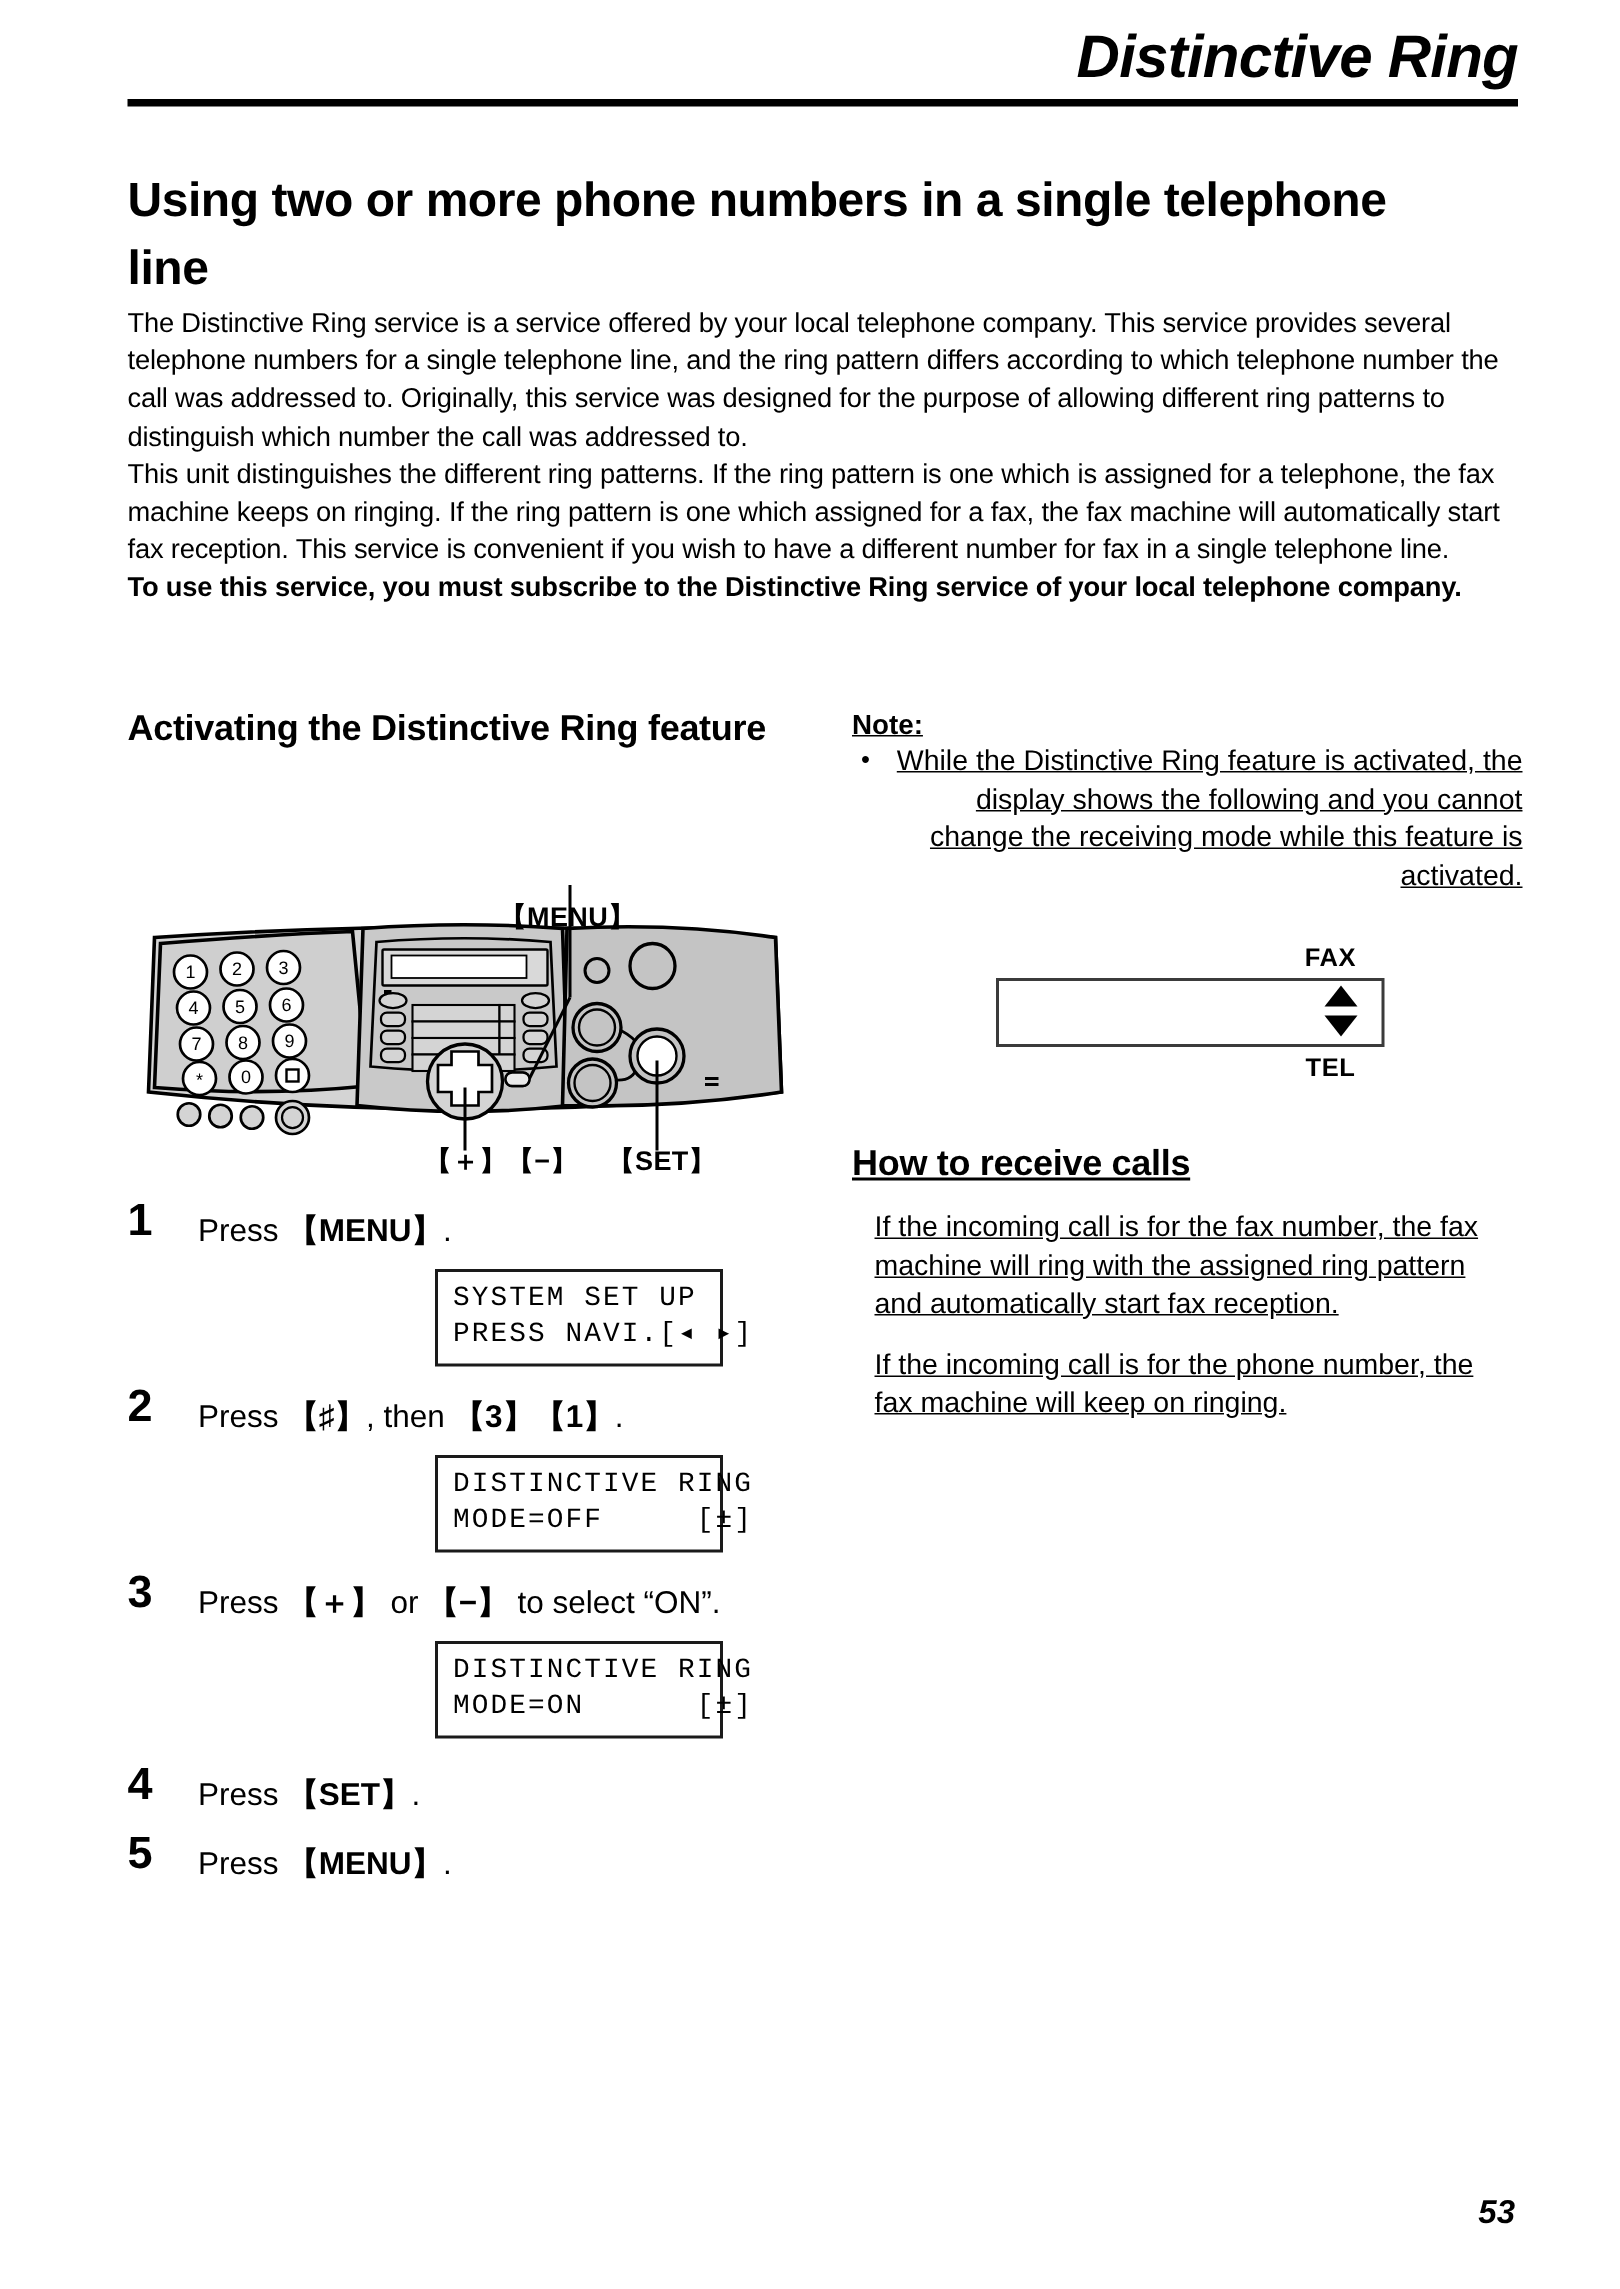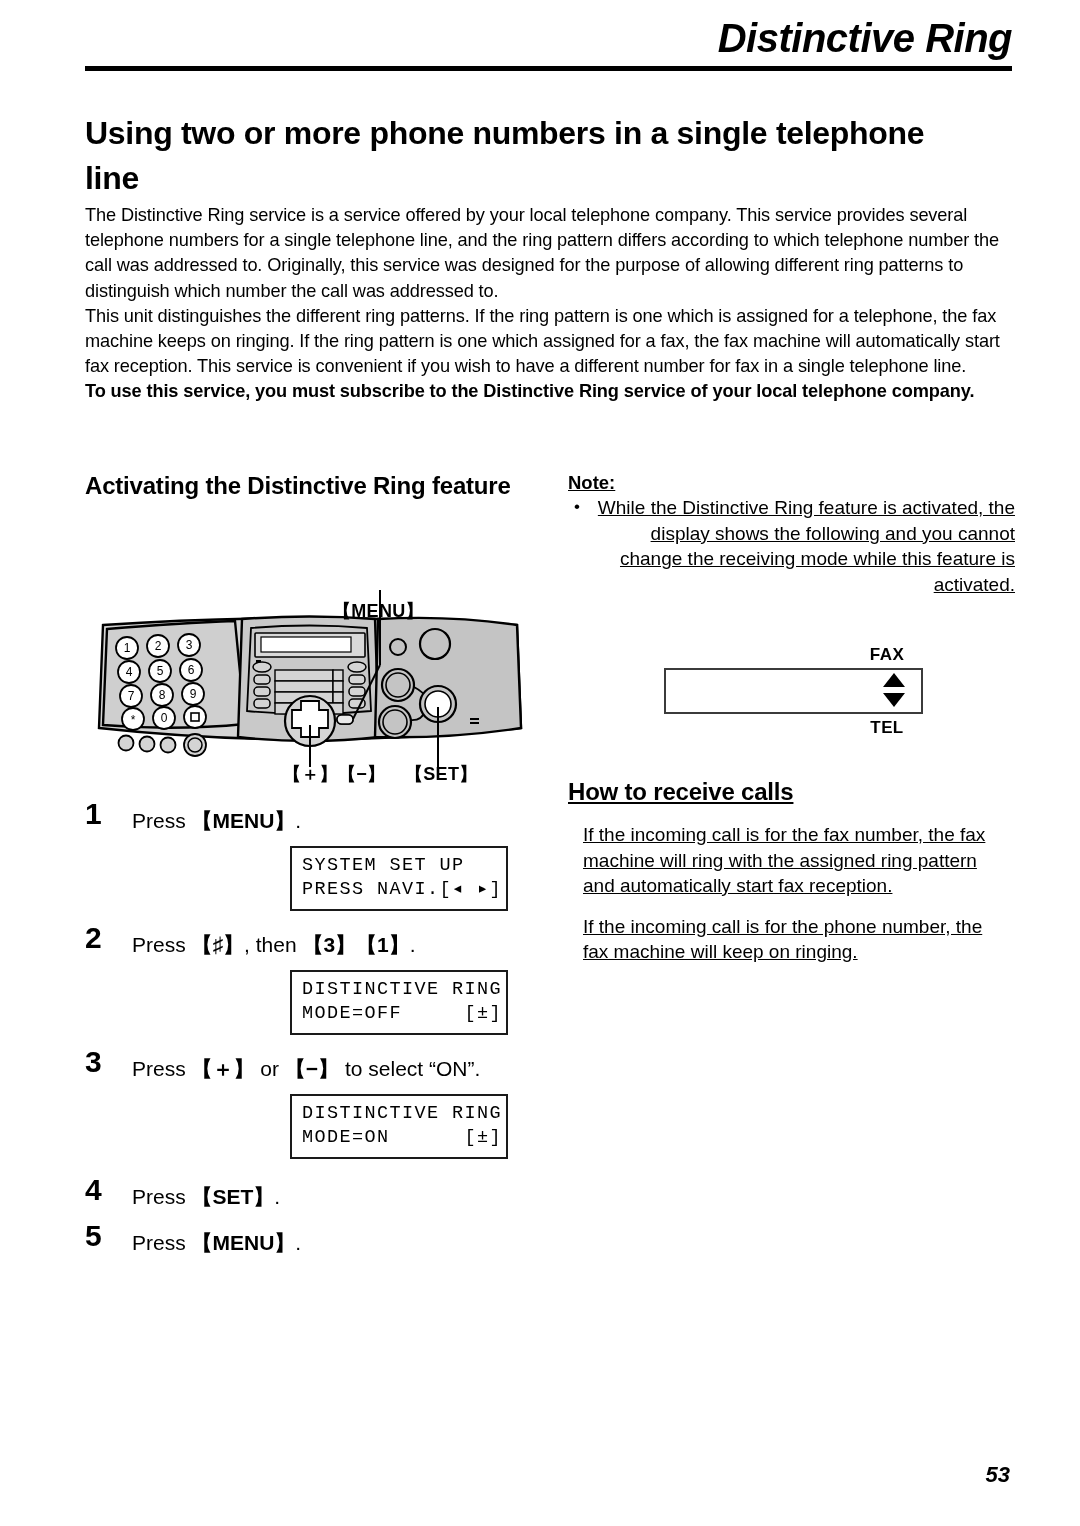--- a/index.html
+++ b/index.html
@@ -145,21 +145,21 @@
     background: #ffffff;
     font-family: "Liberation Mono", "DejaVu Sans Mono", monospace;
     font-size: 18.5px;
     line-height: 24px;
     letter-spacing: 1.4px;
     padding: 6px 8px 7px 10px;
     box-sizing: border-box;
   }
   .lcd-wrap {
     margin: 9px 0 0 205px;
-    width: 218px;
+    width: 192px;
   }
   .lcd .lcd-line { white-space: pre; }
 
   
   #note-title {
     margin: 0;
     font-size: 18.5px;
     font-weight: bold;
     line-height: 25px;
   }
@@ -181,21 +181,21 @@
     left: 6px;
     top: -1px;
     font-size: 17px;
   }
 
   
   #faxtel-figure {
     position: relative;
     width: 447px;
     height: 105px;
-    margin-top: 48px;
+    margin-top: 32px;
   }
   #faxtel-box {
     position: absolute;
     left: 96px;
     top: 23px;
     width: 259px;
     height: 46px;
     border: 2px solid #3b3b3b;
     background: #fff;
     box-sizing: border-box;

